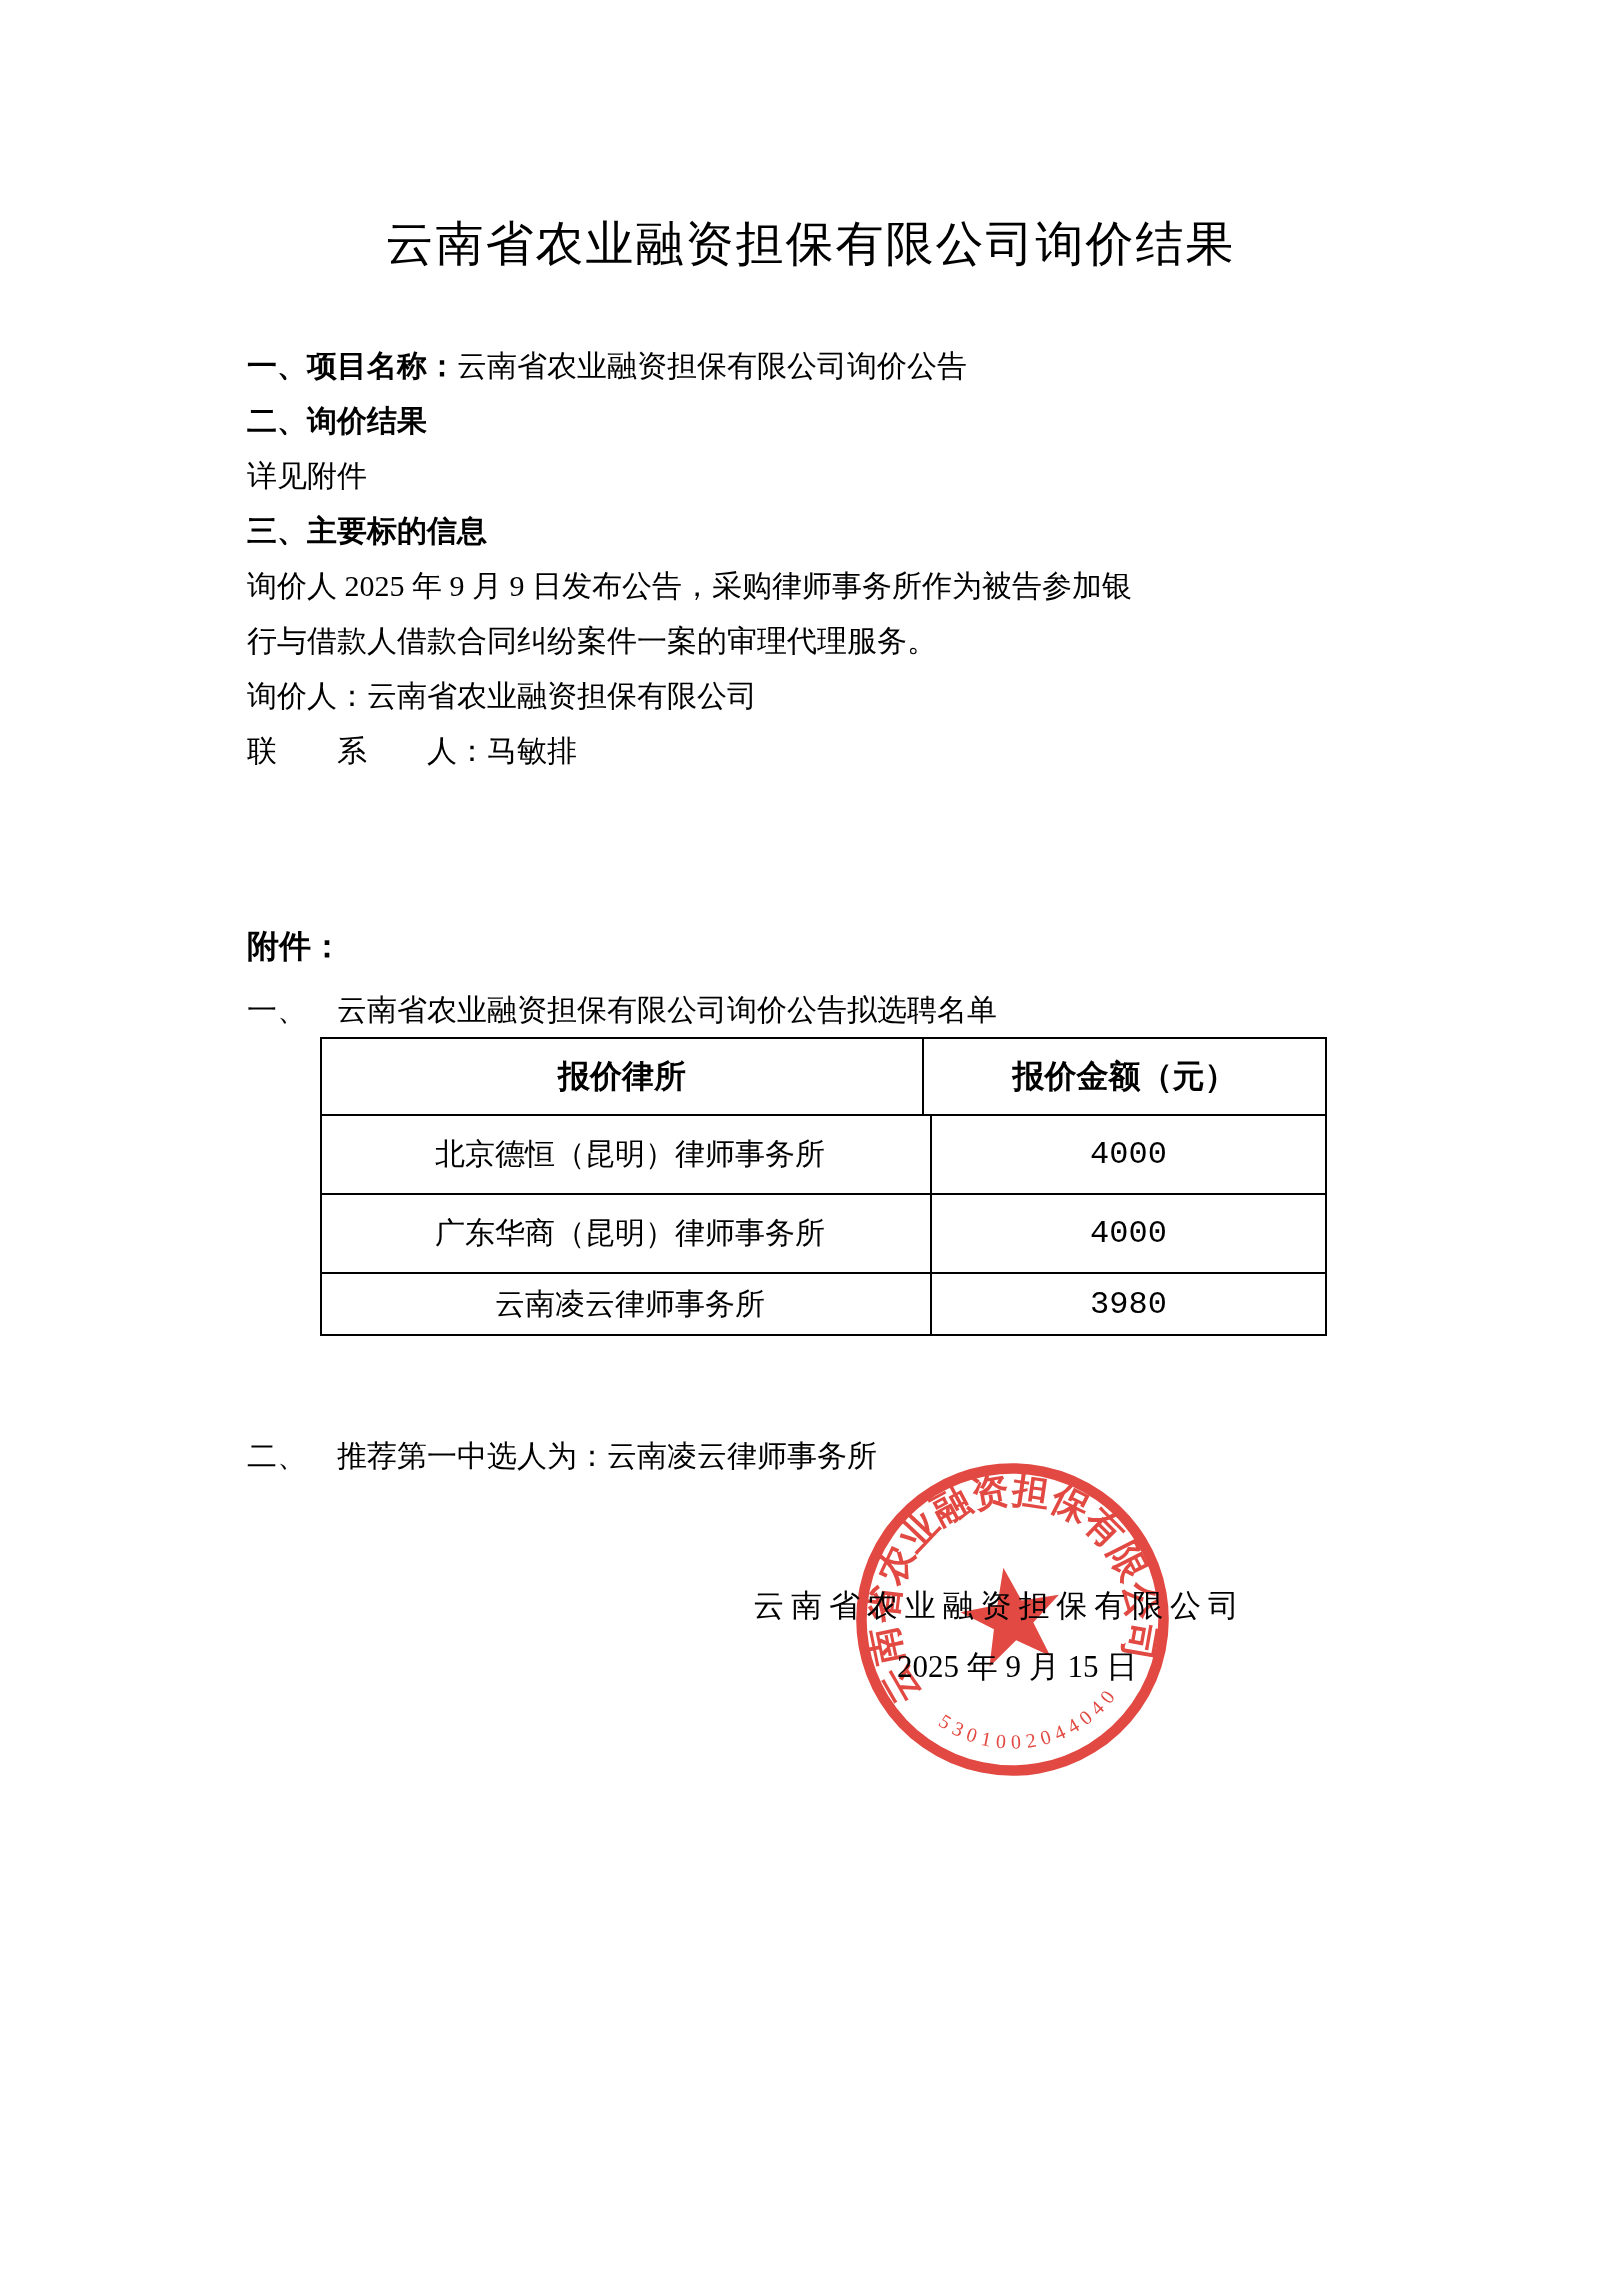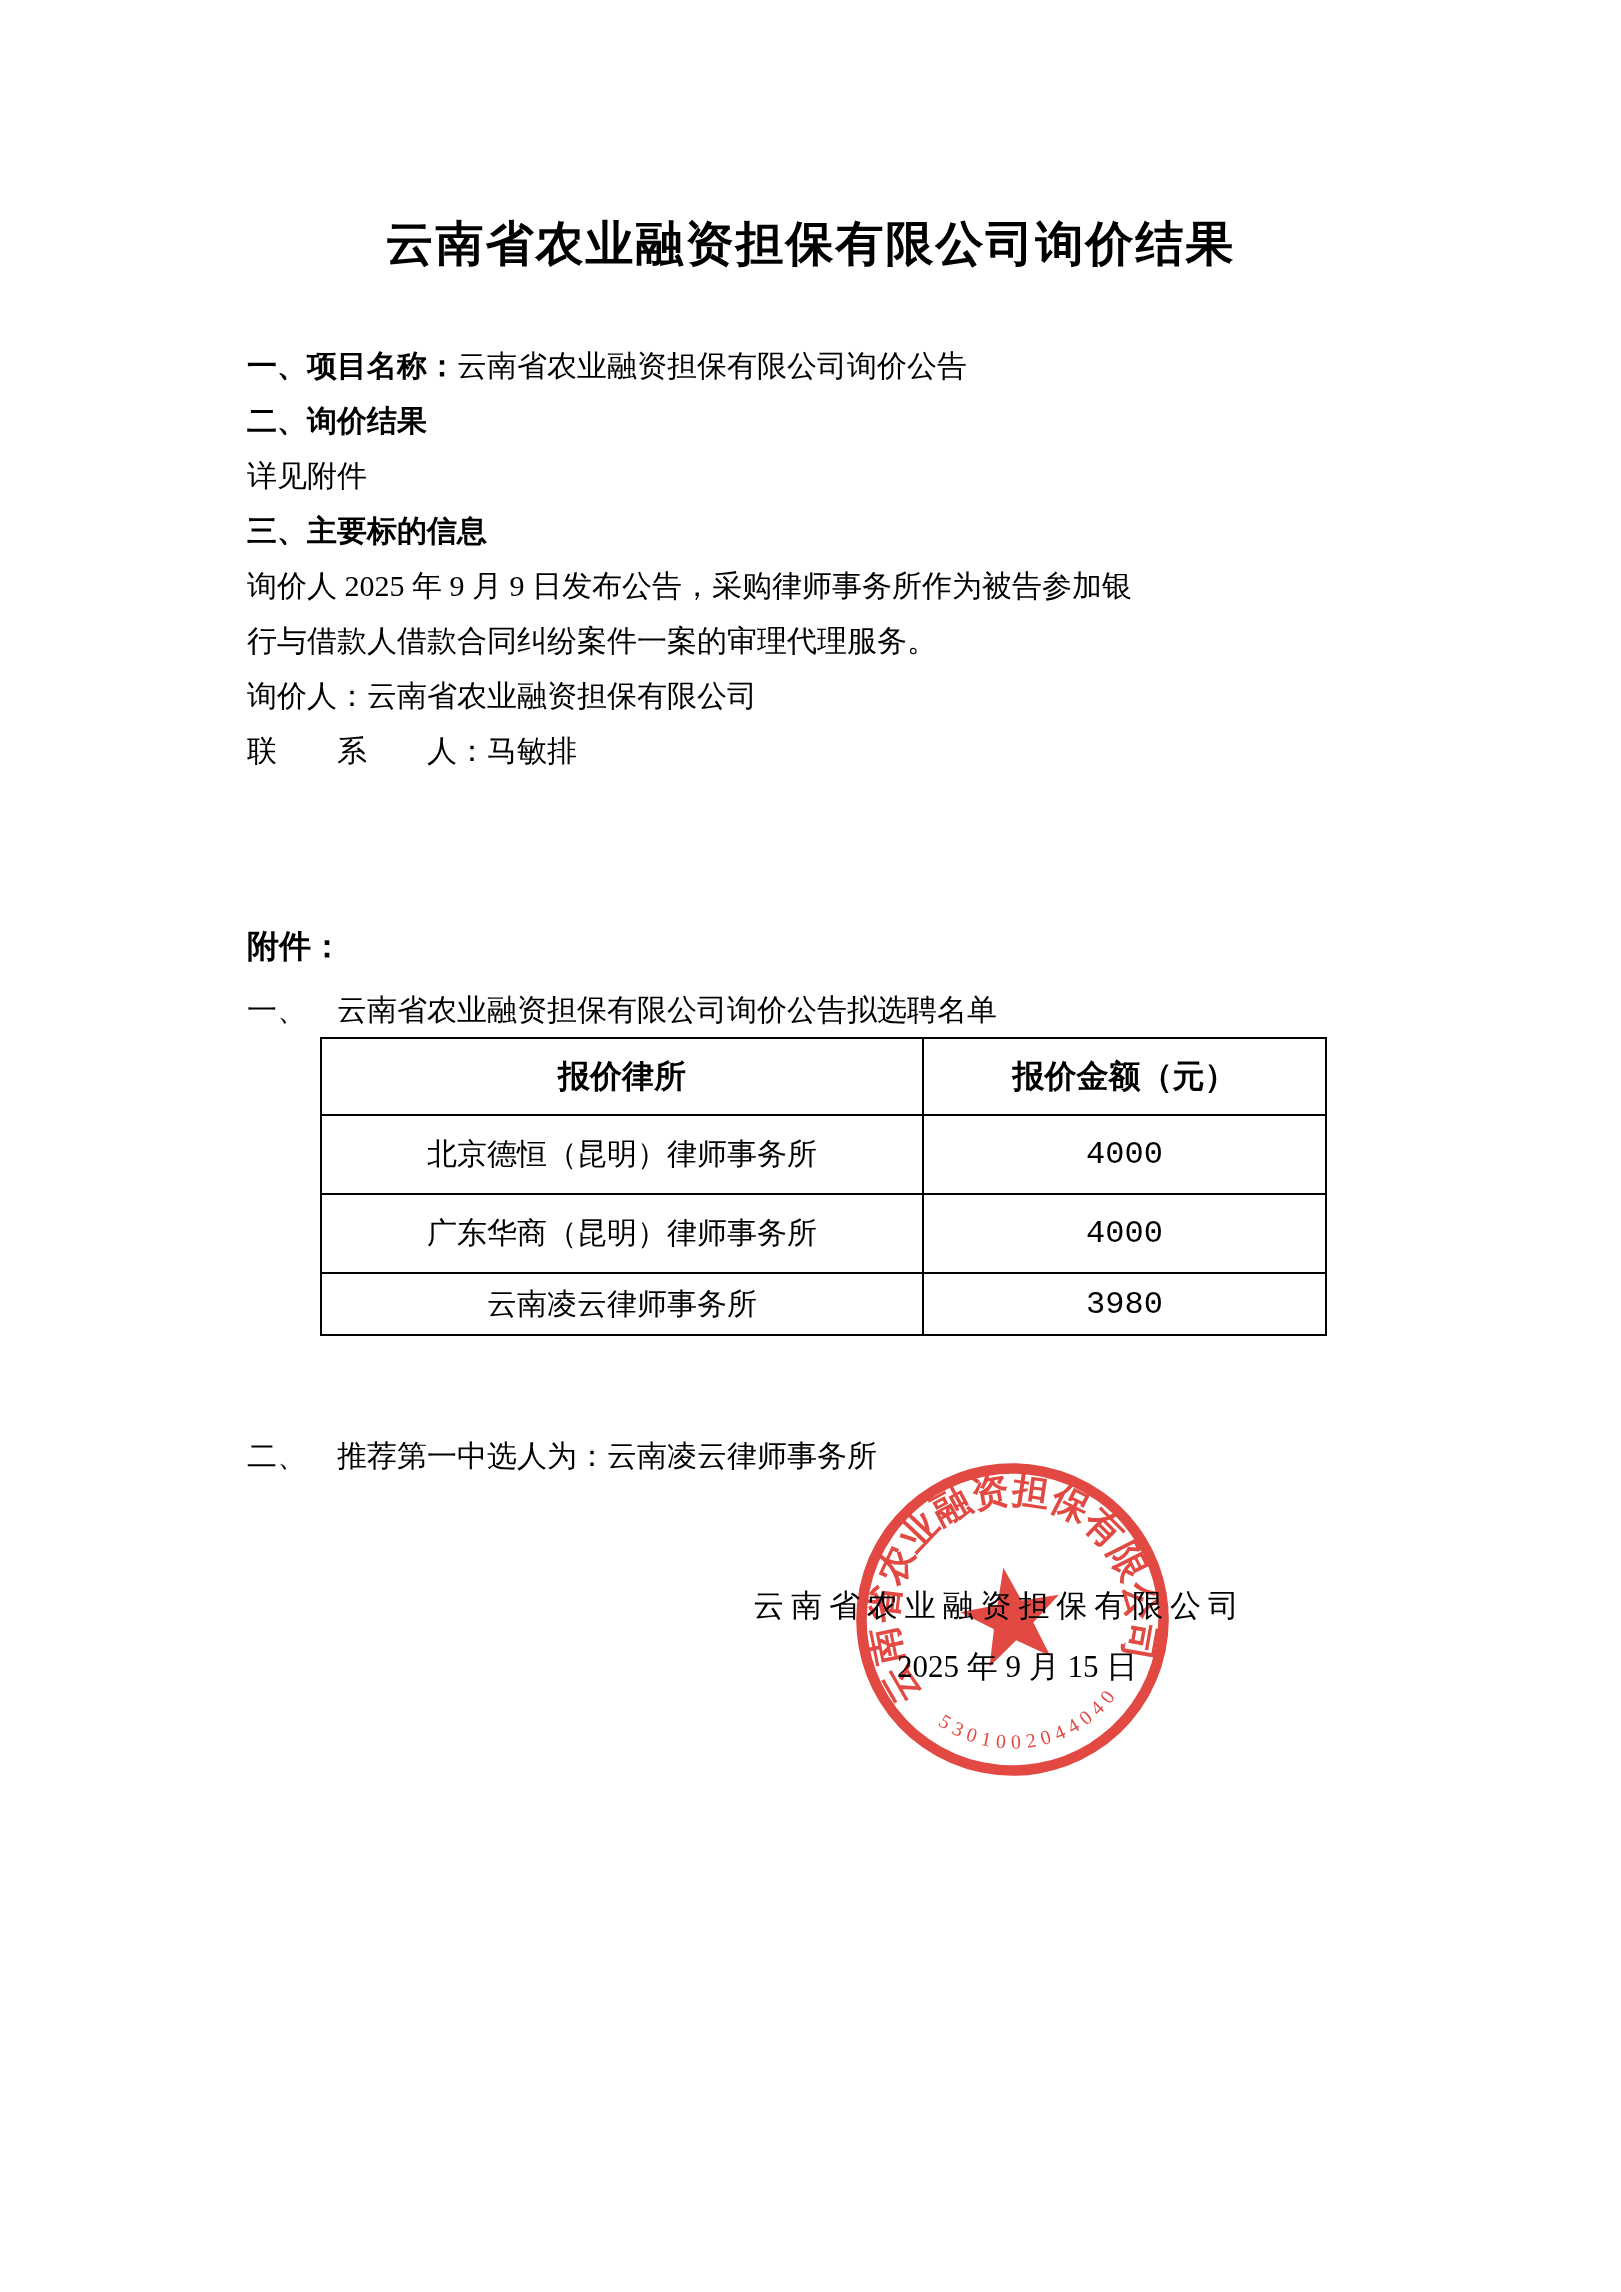--- a/index.html
+++ b/index.html
@@ -8,21 +8,21 @@
     width:1621px; height:2293px;
     background:#ffffff;
     overflow:hidden;
     font-family:"Liberation Serif","DejaVu Serif",serif;
     color:#000;
   }
   
   .doc-title {
     position:absolute; top:212px; left:0; width:100%;
     text-align:center;
-    font-size:48px; font-weight:bold;
+    font-size:48px; font-weight:normal;
     letter-spacing:2px;
     font-family:"Liberation Serif","DejaVu Serif",serif;
   }
   
   .bodytext {
     position:absolute; left:247px; top:338px; width:1152px;
     font-size:30px; line-height:55px;
   }
   .bline { white-space:nowrap; position:relative; }
   .hei {
@@ -42,21 +42,21 @@
     font-size:30px; line-height:43px; white-space:nowrap;
   }
   
   .quote-table {
     position:absolute; left:320px; top:1037px; width:1007px;
     border:2.9px solid #000; box-sizing:border-box;
     background:#fff;
     font-family:Liberation Mono, monospace;
   }
   .t-head { display:flex; height:75px; border-bottom:2.9px solid #000; }
-  .t-row  { display:flex; height:77px; border-bottom:2px solid #000; }
+  .t-row  { display:flex; height:77px; border-bottom:2px solid #000;padding-left:8px; }
   .t-row:last-child { border-bottom:none; height:60px; }
   .c-firm {
     width:600px; border-right:2px solid #000;
     display:flex; align-items:center; justify-content:center;
     font-size:30px;
   }
   .c-amt  {
     flex:1;
     display:flex; align-items:center; justify-content:center;
     font-size:32px;

